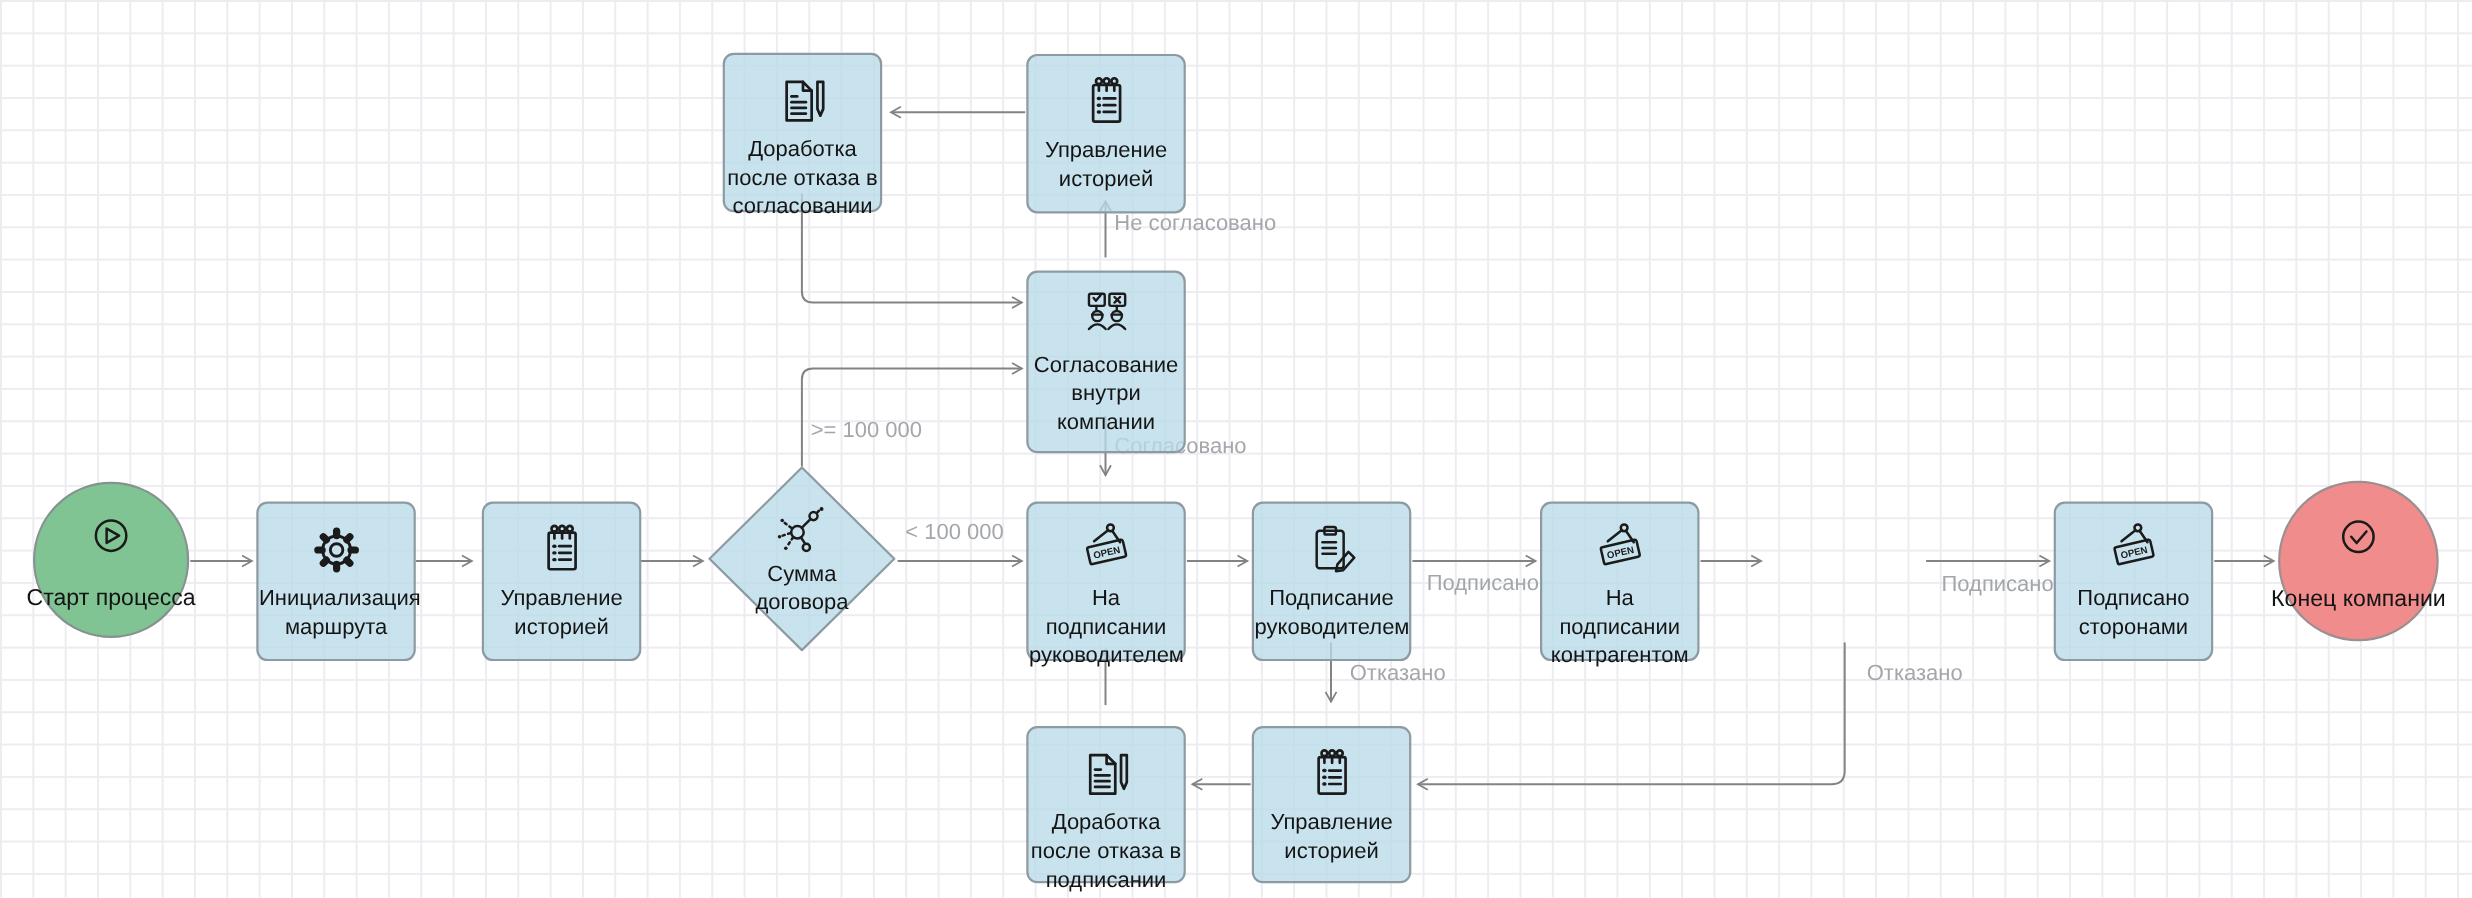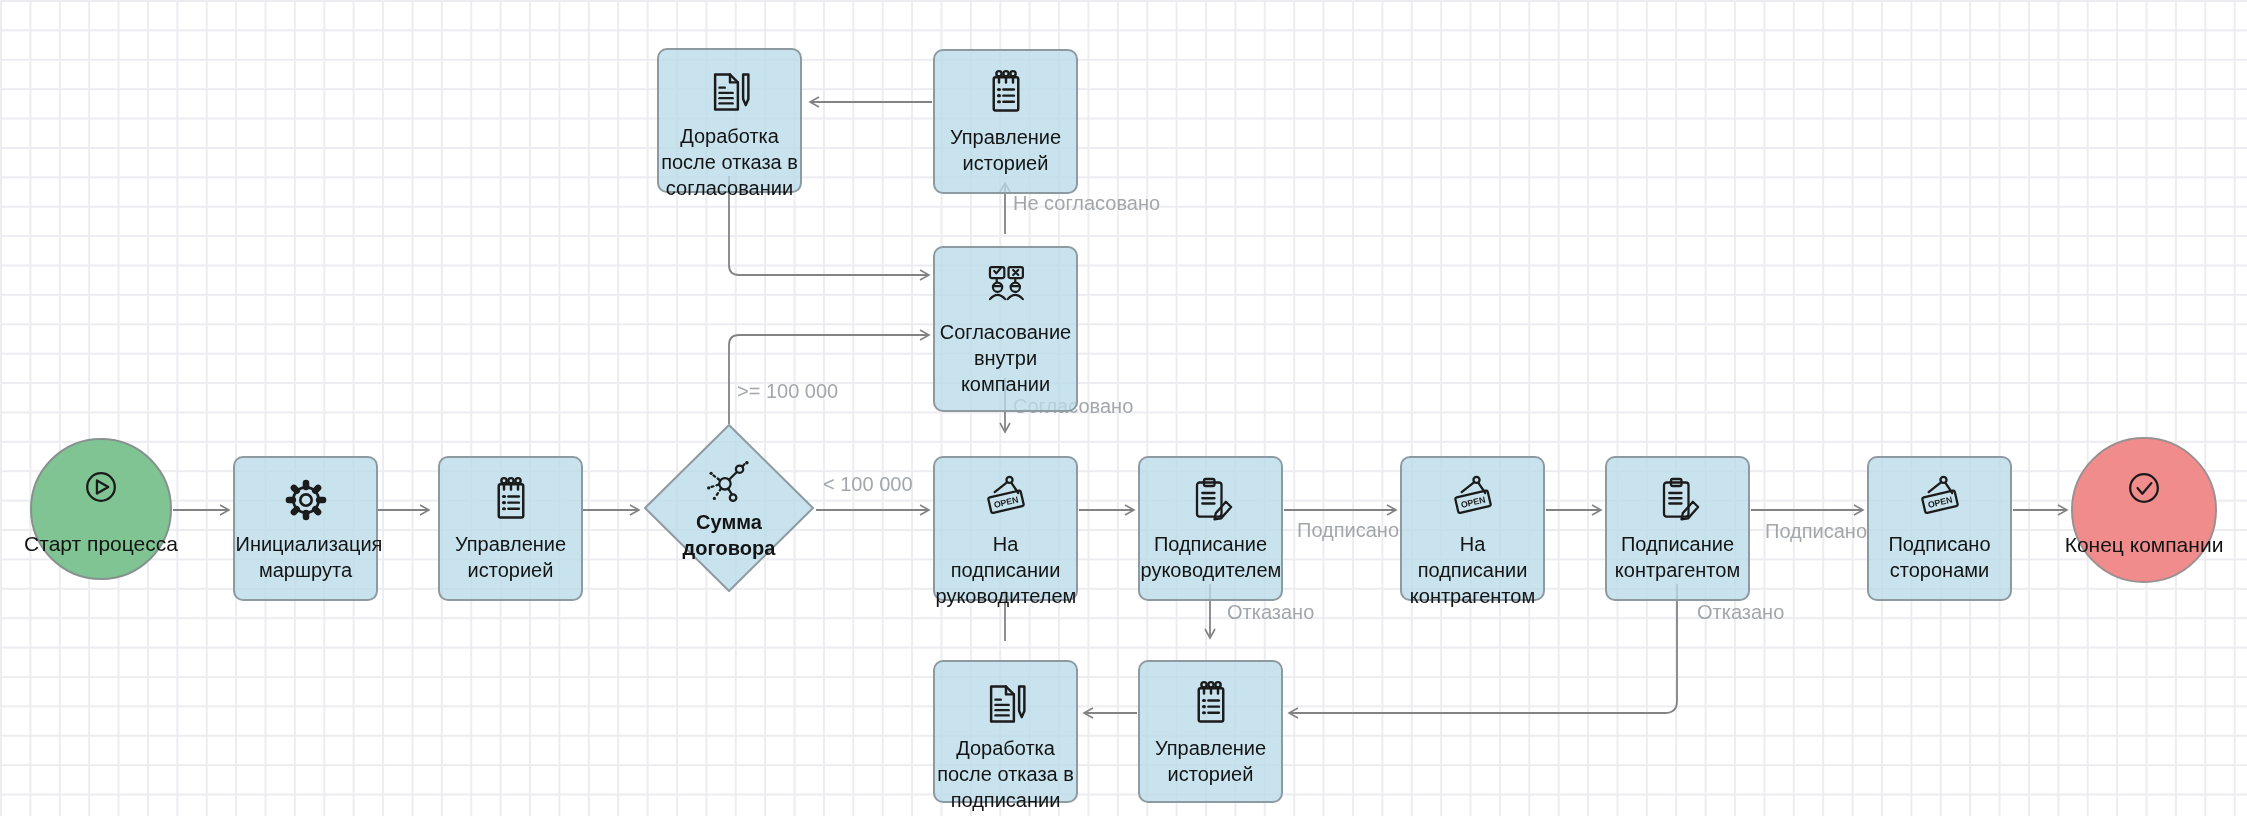--- a/index.html
+++ b/index.html
@@ -36,21 +36,21 @@
     justify-content:center;gap:18px;
   }
   .circle .nlabel{white-space:nowrap;width:auto;font-size:21px;}
   .start{background:#7fc492;}
   .end{background:#f18c8c;border-color:#9b8f90;}
   .gateway{width:172px;height:170px;padding:0;}
   .gateway .dshape{position:absolute;left:0;top:0;}
   .gateway .dcontent{
     position:absolute;left:0;top:0;width:172px;height:170px;
     display:flex;flex-direction:column;align-items:center;justify-content:center;
-    padding-top:2px;box-sizing:border-box;font-weight:bold;
+    padding-top:2px;box-sizing:border-box;
   }
   .gateway .nlabel{width:120px;}
 
   .icon{flex:none;}
 
   .elabel{
     position:absolute;color:#a3a7ab;font-size:20px;white-space:nowrap;
   }
 </style>
 </head>
@@ -271,33 +271,20 @@
         <line x1="38" y1="12.2" x2="46" y2="24"></line>
         <g transform="rotate(-13 32 34)">
           <rect x="13" y="25" width="38" height="18" rx="2"></rect>
           <text x="32" y="38" text-anchor="middle" font-size="10" font-weight="bold" font-family="Liberation Sans, sans-serif" fill="#1b1b1b" stroke="none">OPEN</text>
         </g>
       </g>
     </svg>
     <div class="nlabel">На подписании контрагентом</div>
   </div>
 
-  <div class="node task" style="left:1605px;top:438px">
-    <svg class="icon" width="56" height="56" viewBox="0 0 64 64">
-      <g fill="none" stroke="#1b1b1b" stroke-width="2.6" stroke-linecap="round" stroke-linejoin="round">
-        <rect x="16" y="12" width="28" height="39" rx="3"></rect>
-        <rect x="24" y="8" width="12" height="8" rx="2"></rect>
-        <line x1="22" y1="24" x2="36" y2="24"></line>
-        <line x1="22" y1="30" x2="36" y2="30"></line>
-        <line x1="22" y1="36" x2="36" y2="36"></line>
-        <path d="M36,54 L37.5,47 L49,34 L55,40 L43.5,53 Z"></path>
-      </g>
-    </svg>
-    <div class="nlabel">Подписание контрагентом</div>
-  </div>
 
   <div class="node task" style="left:1867px;top:438px">
     <svg class="icon" width="56" height="56" viewBox="0 0 64 64">
       <g fill="none" stroke="#1b1b1b" stroke-width="2.6" stroke-linecap="round" stroke-linejoin="round">
         <circle cx="36" cy="9" r="3.5"></circle>
         <line x1="33.5" y1="11.5" x2="19" y2="23"></line>
         <line x1="38" y1="12.2" x2="46" y2="24"></line>
         <g transform="rotate(-13 32 34)">
           <rect x="13" y="25" width="38" height="18" rx="2"></rect>
           <text x="32" y="38" text-anchor="middle" font-size="10" font-weight="bold" font-family="Liberation Sans, sans-serif" fill="#1b1b1b" stroke="none">OPEN</text>

